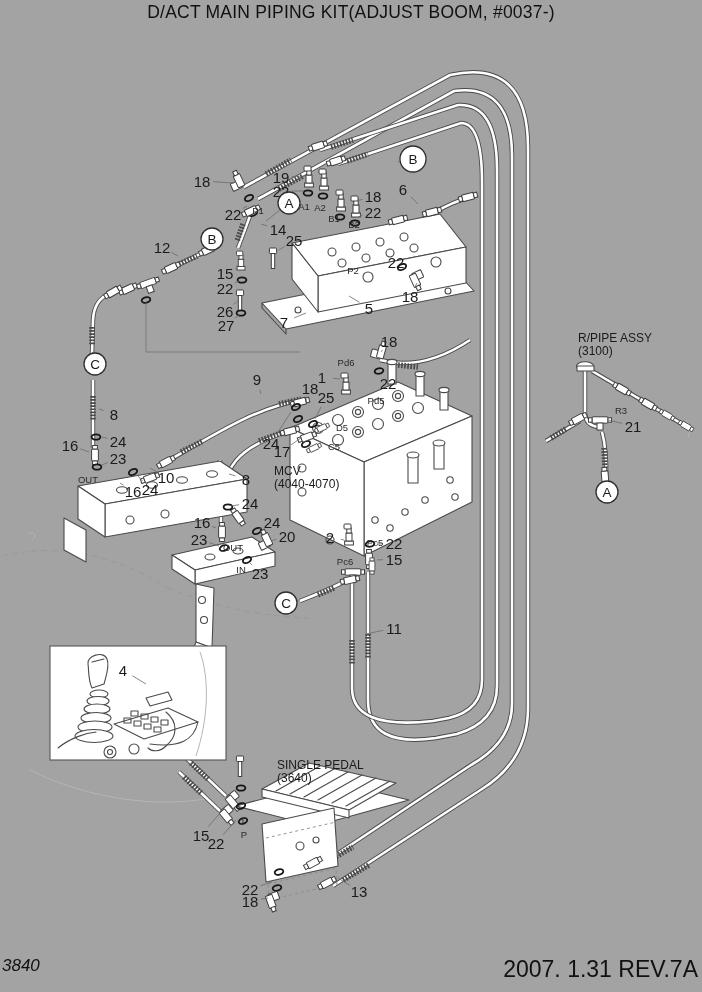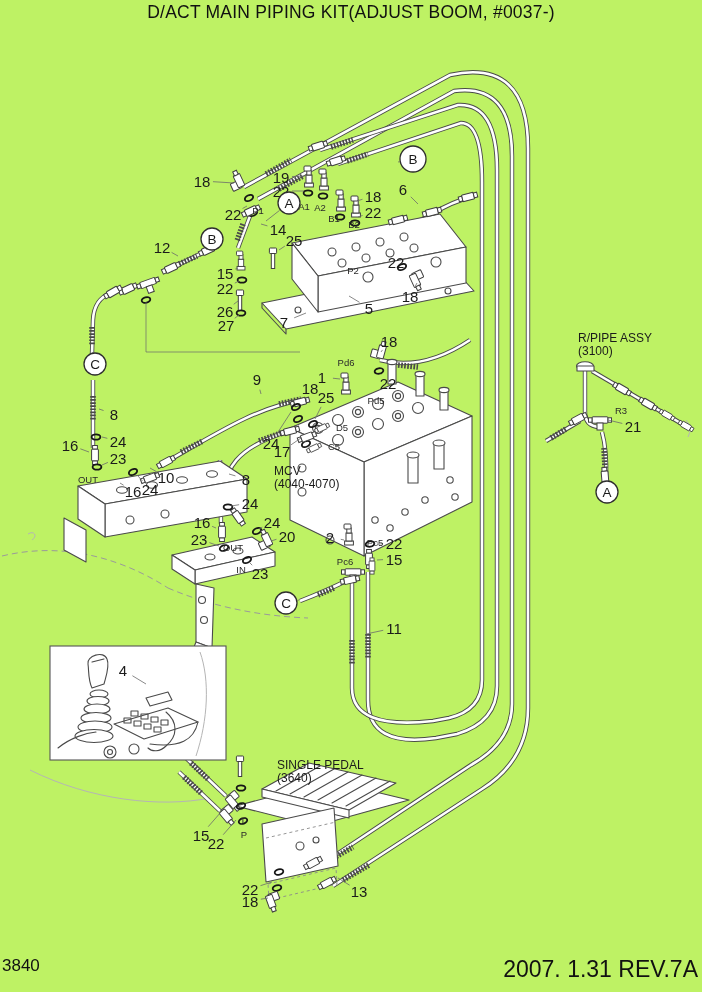--- a/index.html
+++ b/index.html
@@ -1,20 +1,20 @@
 <!DOCTYPE html>
 <html><head>
 <meta charset="utf-8">
 <style>
   html,body{margin:0;padding:0;background:#fff;}
-  .page{position:relative;width:702px;height:992px;background:#bef264;overflow:hidden;
+  .page{position:relative;width:702px;height:992px;background:#a3a3a3;overflow:hidden;
         font-family:"Liberation Sans",sans-serif;}
   .title{position:absolute;top:2px;left:0;width:100%;text-align:center;
          font-size:17.5px;color:#111;letter-spacing:.2px;}
-  .footer-left{position:absolute;left:2px;top:956px;font-size:17px;color:#111;}
+  .footer-left{position:absolute;left:2px;top:956px;font-size:17px;color:#111;font-style:italic;}
   .footer-right{position:absolute;right:4px;top:956px;font-size:23px;color:#111;}
   svg{position:absolute;top:0;left:0;}
   .ln{fill:none;stroke:#4a4a4a;stroke-width:1.1;stroke-linejoin:round;stroke-linecap:round;}
   .lnf{fill:#fff;stroke:#4a4a4a;stroke-width:1.1;stroke-linejoin:round;}
   .thin{fill:none;stroke:#6a6a6a;stroke-width:.7;}
   .h-out{fill:none;stroke:#4a4a4a;stroke-width:4.4;}
   .h-in{fill:none;stroke:#fff;stroke-width:2.6;}
   .crimp{fill:none;stroke:#4a4a4a;stroke-width:5.6;stroke-dasharray:1.7 1.4;}
   .oring{fill:none;stroke:#161616;stroke-width:1.8;}
   .fit{fill:#fff;stroke:#3f3f3f;stroke-width:1;}

